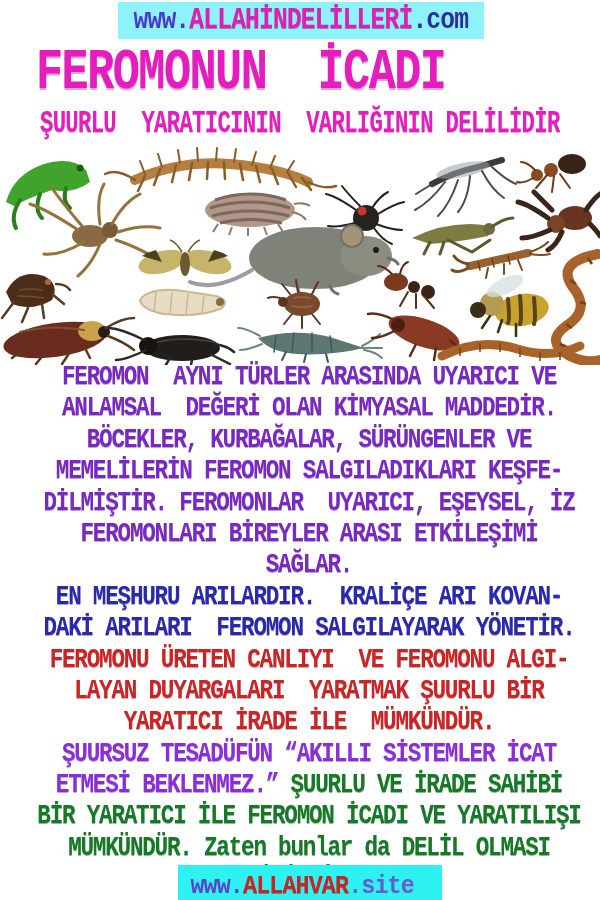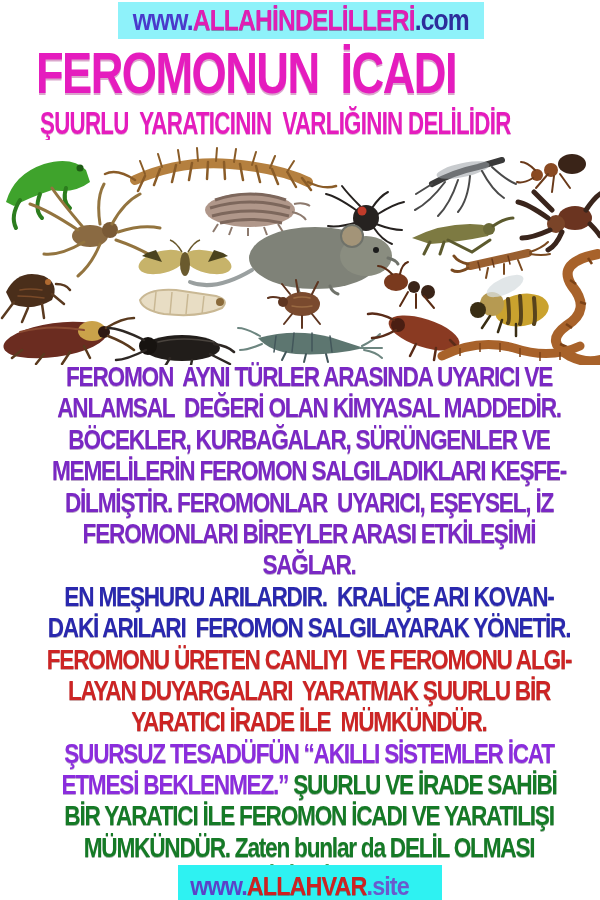--- a/index.html
+++ b/index.html
@@ -1,17 +1,17 @@
 <!DOCTYPE html>
 <html><head>
 <meta charset="utf-8">
 <style>
   html,body{margin:0;padding:0;background:#777;}
   .poster{position:relative;width:600px;height:900px;background:#ffffff;overflow:hidden;
-          font-family:Liberation Sans, sans-serif;font-weight:700;}
+          font-family:Liberation Mono, monospace;font-weight:700;}
   
   .top-banner{position:absolute;left:118px;top:2px;width:366px;height:37px;background:#8ef2fa;
               display:flex;align-items:center;justify-content:center;}
   .top-banner .urltxt{font-size:29px;letter-spacing:-1px;white-space:pre;
               transform:scaleX(0.85);transform-origin:50% 50%;}
   .u-www{color:#4a3acb;}
   .u-domain{color:#e01eb4;text-shadow:0 1px 0 rgba(120,0,90,.45);}
   .u-tld{color:#2d2d9b;}
   
   .title{position:absolute;left:36px;top:42px;width:700px;font-size:58px;line-height:62px;

